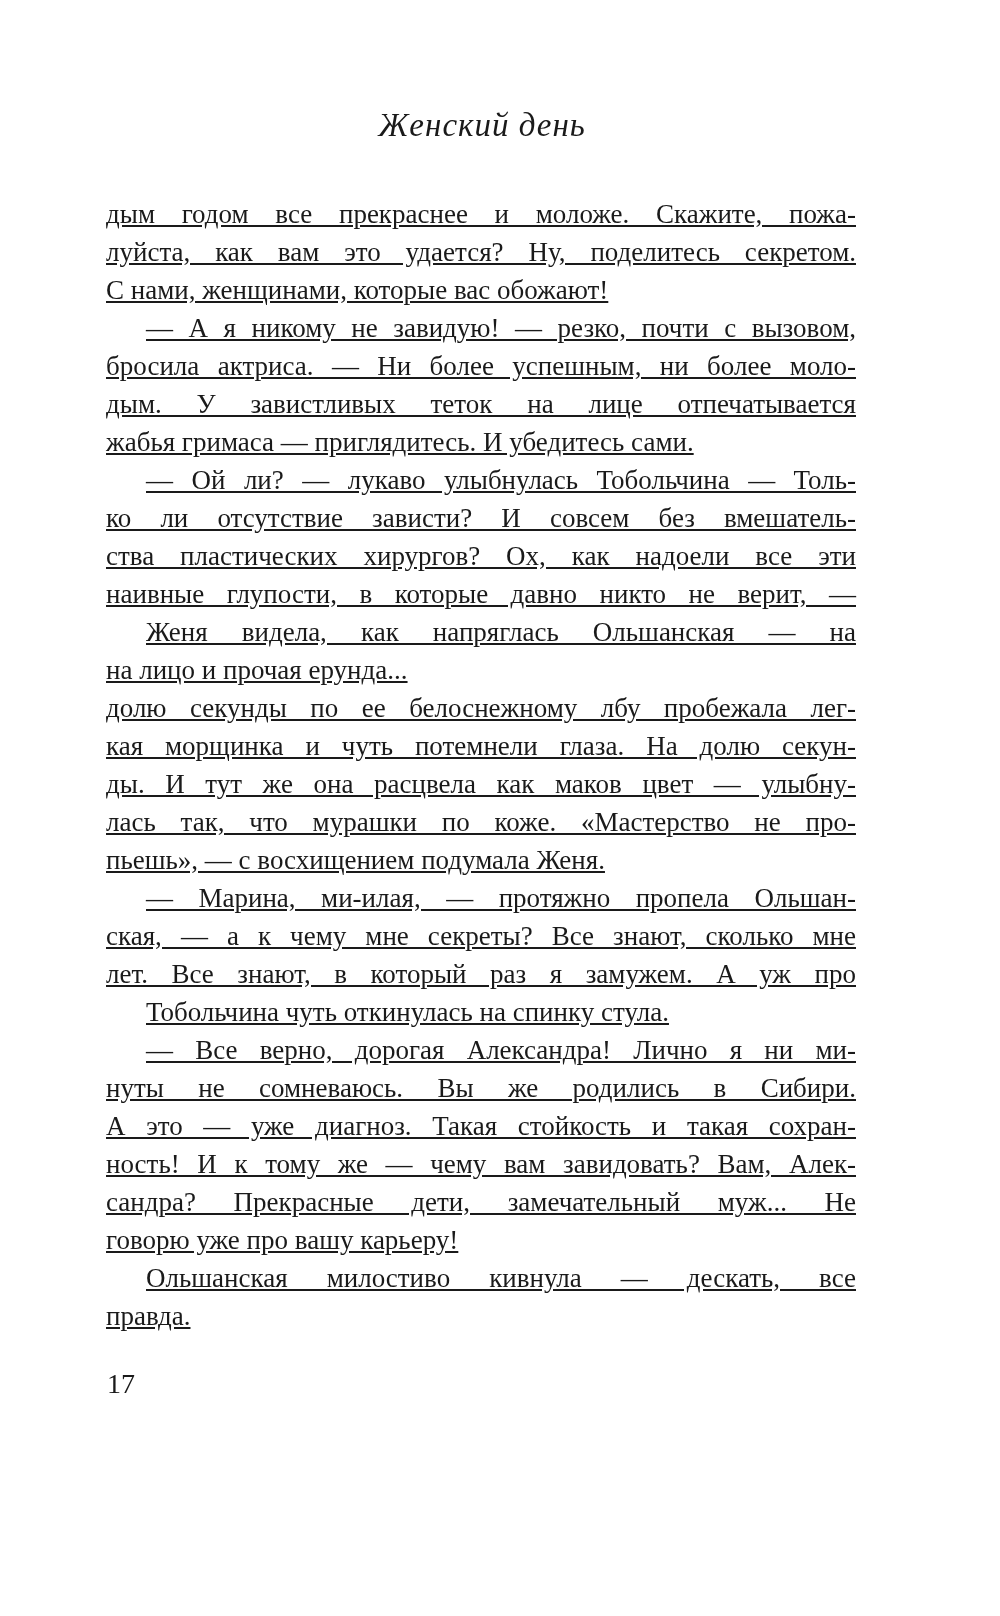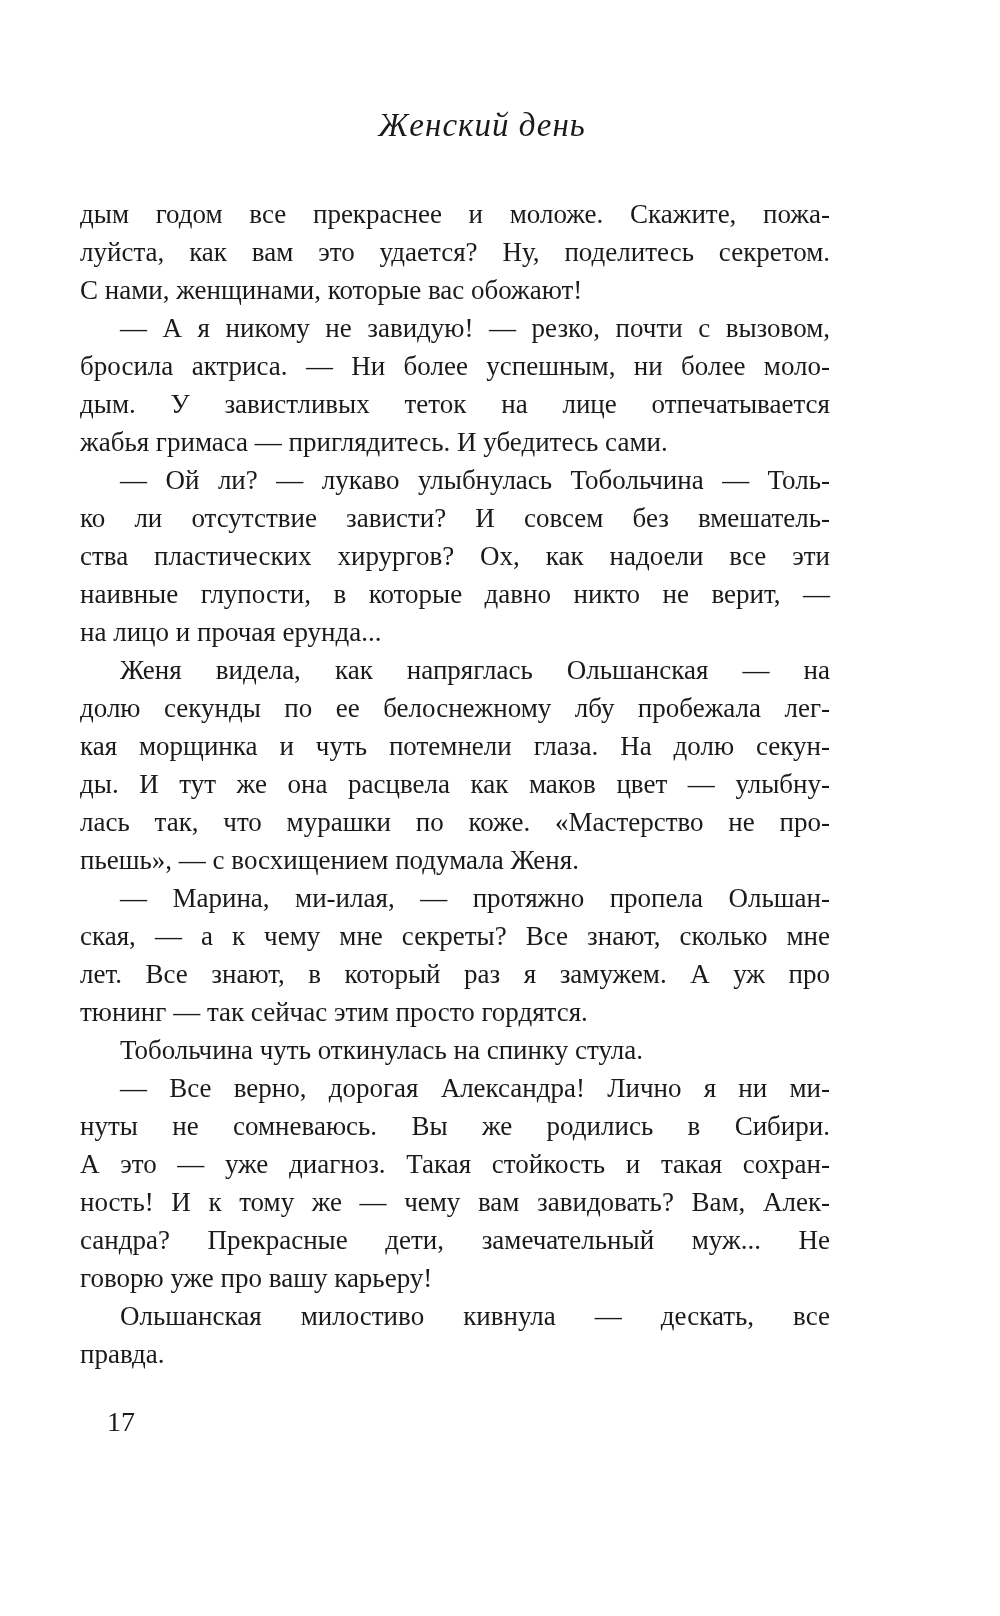--- a/index.html
+++ b/index.html
@@ -19,24 +19,25 @@
     margin-left: 107px;
     text-align: center;
     font-style: italic;
     font-size: 33px;
     line-height: 44px;
     letter-spacing: 1px;
     white-space: nowrap;
   }
   .text-block {
     width: 750px;
-    margin-left: 80px;
+    margin-left: 106px;
     margin-top: 48px;
     font-size: 27px;
     line-height: 38px;
+    text-decoration: underline;
   }
   .line {
     text-align: justify;
     text-align-last: justify;
     white-space: normal;
   }
   .line.indent { text-indent: 40px; }
   .line.para-end { text-align-last: left; }
   .page-number {
     width: 750px;
@@ -57,31 +58,30 @@
       <div class="line">луйста, как вам это удается? Ну, поделитесь секретом.</div>
       <div class="line para-end">С нами, женщинами, которые вас обожают!</div>
       <div class="line indent">— А я никому не завидую! — резко, почти с вызовом,</div>
       <div class="line">бросила актриса. — Ни более успешным, ни более моло-</div>
       <div class="line">дым. У завистливых теток на лице отпечатывается</div>
       <div class="line para-end">жабья гримаса — приглядитесь. И убедитесь сами.</div>
       <div class="line indent">— Ой ли? — лукаво улыбнулась Тобольчина — Толь-</div>
       <div class="line">ко ли отсутствие зависти? И совсем без вмешатель-</div>
       <div class="line">ства пластических хирургов? Ох, как надоели все эти</div>
       <div class="line">наивные глупости, в которые давно никто не верит, —</div>
+      <div class="line indent">Женя видела, как напряглась Ольшанская — на</div>
       <div class="line para-end">на лицо и прочая ерунда...</div>
-      <div class="line indent">Женя видела, как напряглась Ольшанская — на</div>
       <div class="line">долю секунды по ее белоснежному лбу пробежала лег-</div>
       <div class="line">кая морщинка и чуть потемнели глаза. На долю секун-</div>
       <div class="line">ды. И тут же она расцвела как маков цвет — улыбну-</div>
       <div class="line">лась так, что мурашки по коже. «Мастерство не про-</div>
       <div class="line para-end">пьешь», — с восхищением подумала Женя.</div>
       <div class="line indent">— Марина, ми-илая, — протяжно пропела Ольшан-</div>
       <div class="line">ская, — а к чему мне секреты? Все знают, сколько мне</div>
       <div class="line">лет. Все знают, в который раз я замужем. А уж про</div>
-      <div class="line para-end">тюнинг — так сейчас этим просто гордятся.</div>
       <div class="line indent para-end">Тобольчина чуть откинулась на спинку стула.</div>
       <div class="line indent">— Все верно, дорогая Александра! Лично я ни ми-</div>
       <div class="line">нуты не сомневаюсь. Вы же родились в Сибири.</div>
       <div class="line">А это — уже диагноз. Такая стойкость и такая сохран-</div>
       <div class="line">ность! И к тому же — чему вам завидовать? Вам, Алек-</div>
       <div class="line">сандра? Прекрасные дети, замечательный муж... Не</div>
       <div class="line para-end">говорю уже про вашу карьеру!</div>
       <div class="line indent">Ольшанская милостиво кивнула — дескать, все</div>
       <div class="line para-end">правда.</div>
     </div>

